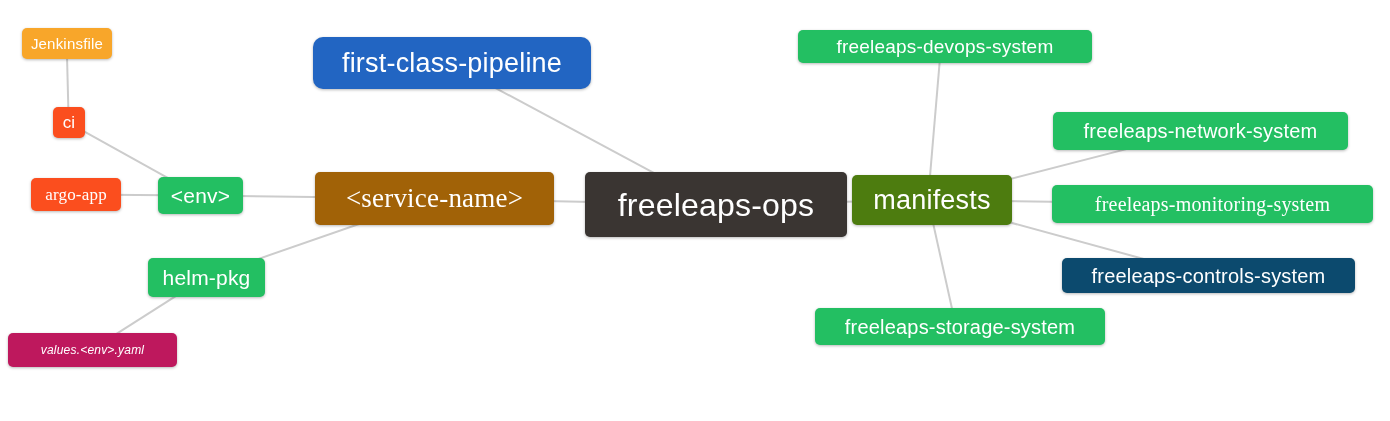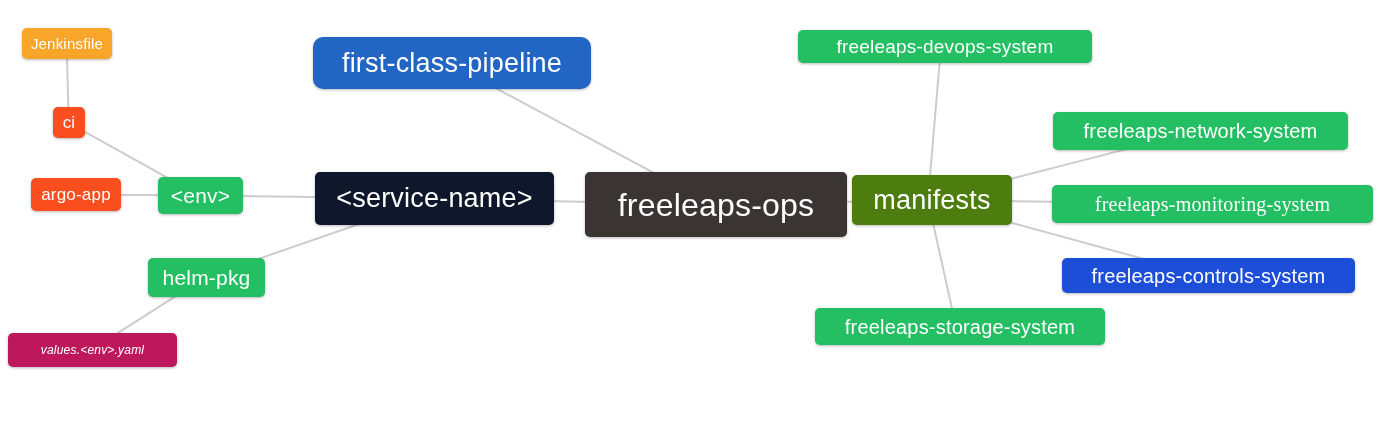--- a/index.html
+++ b/index.html
@@ -53,27 +53,27 @@
       <line x1="206.5" y1="277.5" x2="92.5" y2="350" stroke="#CCCCCC" stroke-width="2"></line>
       <line x1="932" y1="200" x2="945" y2="46.5" stroke="#CCCCCC" stroke-width="2"></line>
       <line x1="932" y1="200" x2="1200.5" y2="131" stroke="#CCCCCC" stroke-width="2"></line>
       <line x1="932" y1="200" x2="1212.5" y2="204" stroke="#CCCCCC" stroke-width="2"></line>
       <line x1="932" y1="200" x2="1208.5" y2="275.5" stroke="#CCCCCC" stroke-width="2"></line>
       <line x1="932" y1="200" x2="960" y2="326.5" stroke="#CCCCCC" stroke-width="2"></line>
     </svg>
   <div>
       <div class="node" style="left: 22px; top: 28px; width: 90px; height: 31px; font-size: 15px; background: rgb(248, 166, 42); color: rgb(255, 255, 255);">Jenkinsfile</div>
       <div class="node" style="left: 53px; top: 107px; width: 32px; height: 31px; font-size: 17px; background: rgb(251, 78, 30); color: rgb(255, 255, 255);">ci</div>
-      <div class="node" style="left: 31px; top: 178px; width: 90px; height: 33px; font-size: 17px; background: rgb(251, 78, 30); color: rgb(255, 255, 255);">argo-app</div>
+      <div class="node" style="left: 31px; top: 178px; width: 90px; height: 33px; font-size: 17px; background: rgb(251, 78, 30); color: rgb(255, 255, 255); font-family: Liberation Serif, serif;">argo-app</div>
       <div class="node" style="left: 158px; top: 177px; width: 85px; height: 37px; font-size: 21px; background: rgb(35, 191, 98); color: rgb(255, 255, 255);">&lt;env&gt;</div>
       <div class="node" style="left: 148px; top: 258px; width: 117px; height: 39px; font-size: 21px; background: rgb(35, 191, 98); color: rgb(255, 255, 255);">helm-pkg</div>
       <div class="node" style="left: 8px; top: 333px; width: 169px; height: 34px; font-size: 12px; background: #be185d; color: rgb(255, 255, 255); font-style: italic;">values.&lt;env&gt;.yaml</div>
       <div class="node" style="left: 313px; top: 37px; width: 278px; height: 52px; font-size: 27px; background: rgb(34, 101, 194); color: rgb(255, 255, 255); border-radius: 10px;">first-class-pipeline</div>
-      <div class="node" style="left: 315px; top: 172px; width: 239px; height: 53px; font-size: 27px; background: #0f172a; color: rgb(255, 255, 255);">&lt;service-name&gt;</div>
+      <div class="node" style="left: 315px; top: 172px; width: 239px; height: 53px; font-size: 27px; background: #a16207; color: rgb(255, 255, 255); font-family: Liberation Serif, serif;">&lt;service-name&gt;</div>
       <div class="node" style="left: 585px; top: 172px; width: 262px; height: 65px; font-size: 32px; background: rgb(58, 53, 50); color: rgb(255, 255, 255);">freeleaps-ops</div>
       <div class="node" style="left: 852px; top: 175px; width: 160px; height: 50px; font-size: 27px; background: #4d7c0f; color: rgb(255, 255, 255);">manifests</div>
       <div class="node" style="left: 798px; top: 30px; width: 294px; height: 33px; font-size: 19px; background: rgb(35, 191, 98); color: rgb(255, 255, 255);">freeleaps-devops-system</div>
       <div class="node" style="left: 1053px; top: 112px; width: 295px; height: 38px; font-size: 20px; background: rgb(35, 191, 98); color: rgb(255, 255, 255);">freeleaps-network-system</div>
       <div class="node" style="left: 1052px; top: 185px; width: 321px; height: 38px; font-size: 20px; background: rgb(35, 191, 98); color: rgb(255, 255, 255); font-family: Liberation Serif, serif;">freeleaps-monitoring-system</div>
-      <div class="node" style="left: 1062px; top: 258px; width: 293px; height: 35px; font-size: 20px; background: #1d4ed8; color: rgb(255, 255, 255);">freeleaps-controls-system</div>
+      <div class="node" style="left: 1062px; top: 258px; width: 293px; height: 35px; font-size: 20px; background: #0c4a6e; color: rgb(255, 255, 255);">freeleaps-controls-system</div>
       <div class="node" style="left: 815px; top: 308px; width: 290px; height: 37px; font-size: 20px; background: rgb(35, 191, 98); color: rgb(255, 255, 255);">freeleaps-storage-system</div>
     </div>
 </div>
 
 </body></html>

